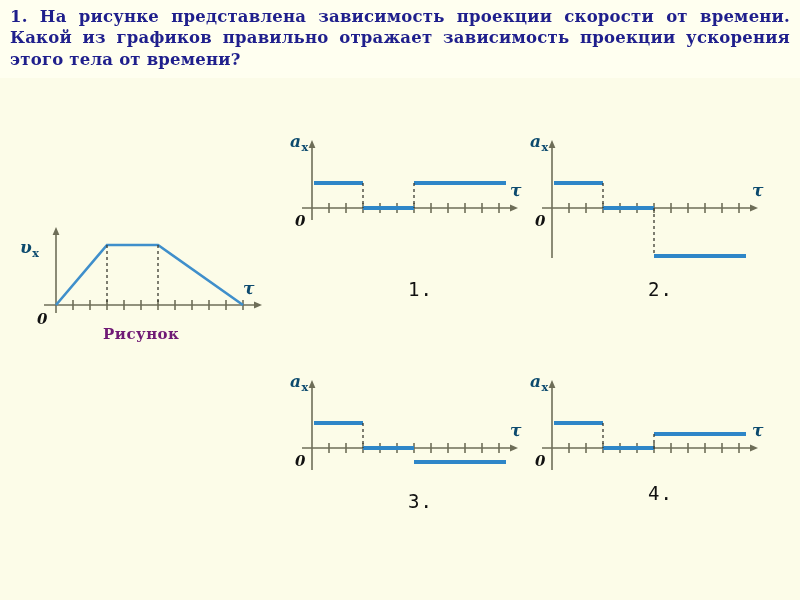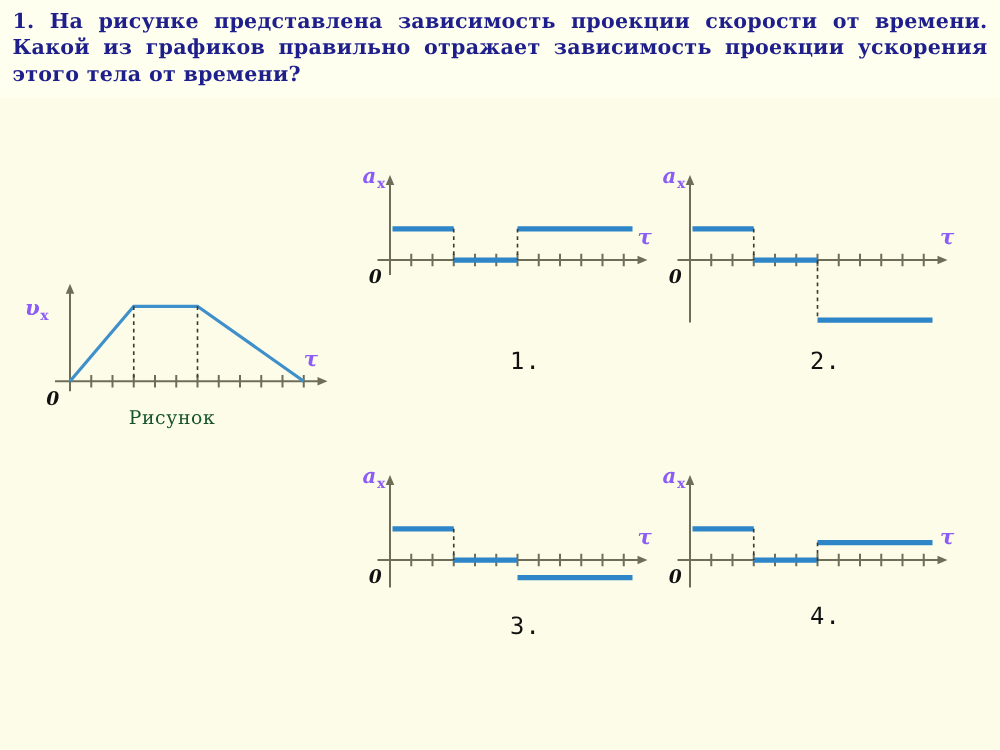--- a/index.html
+++ b/index.html
@@ -75,21 +75,21 @@
   .arrow {
     fill: #6E6E58;
   }
 
   
   .axis-label {
     position: absolute;
     font-family: "DejaVu Serif", serif;
     font-style: italic;
     font-weight: bold;
-    color: #8b5cf6;
+    color: #0c4a6e;
     white-space: nowrap;
   }
   .axis-label .sub {
     font-size: 0.66em;
     font-style: normal;
     font-weight: bold;
     vertical-align: sub;
     margin-left: 0.5px;
   }
   .lbl-a {
@@ -109,23 +109,23 @@
   .option-number {
     position: absolute;
     font-family: "DejaVu Sans Mono", monospace;
     font-size: 19px;
     color: #111111;
     letter-spacing: 1px;
   }
   #figure-caption {
     position: absolute;
     font-family: "DejaVu Serif", serif;
-    font-weight: normal;
+    font-weight: bold;
     font-size: 15px;
-    color: #14532d;
+    color: #701a75;
     letter-spacing: 0.5px;
   }
 </style>
 </head>
 <body>
 
 <div id="question-block">
   <p id="question-text">1. На рисунке представлена зависимость проекции скорости от времени. Какой из графиков правильно отражает зависимость проекции ускорения этого тела от времени?</p>
 </div>
 

